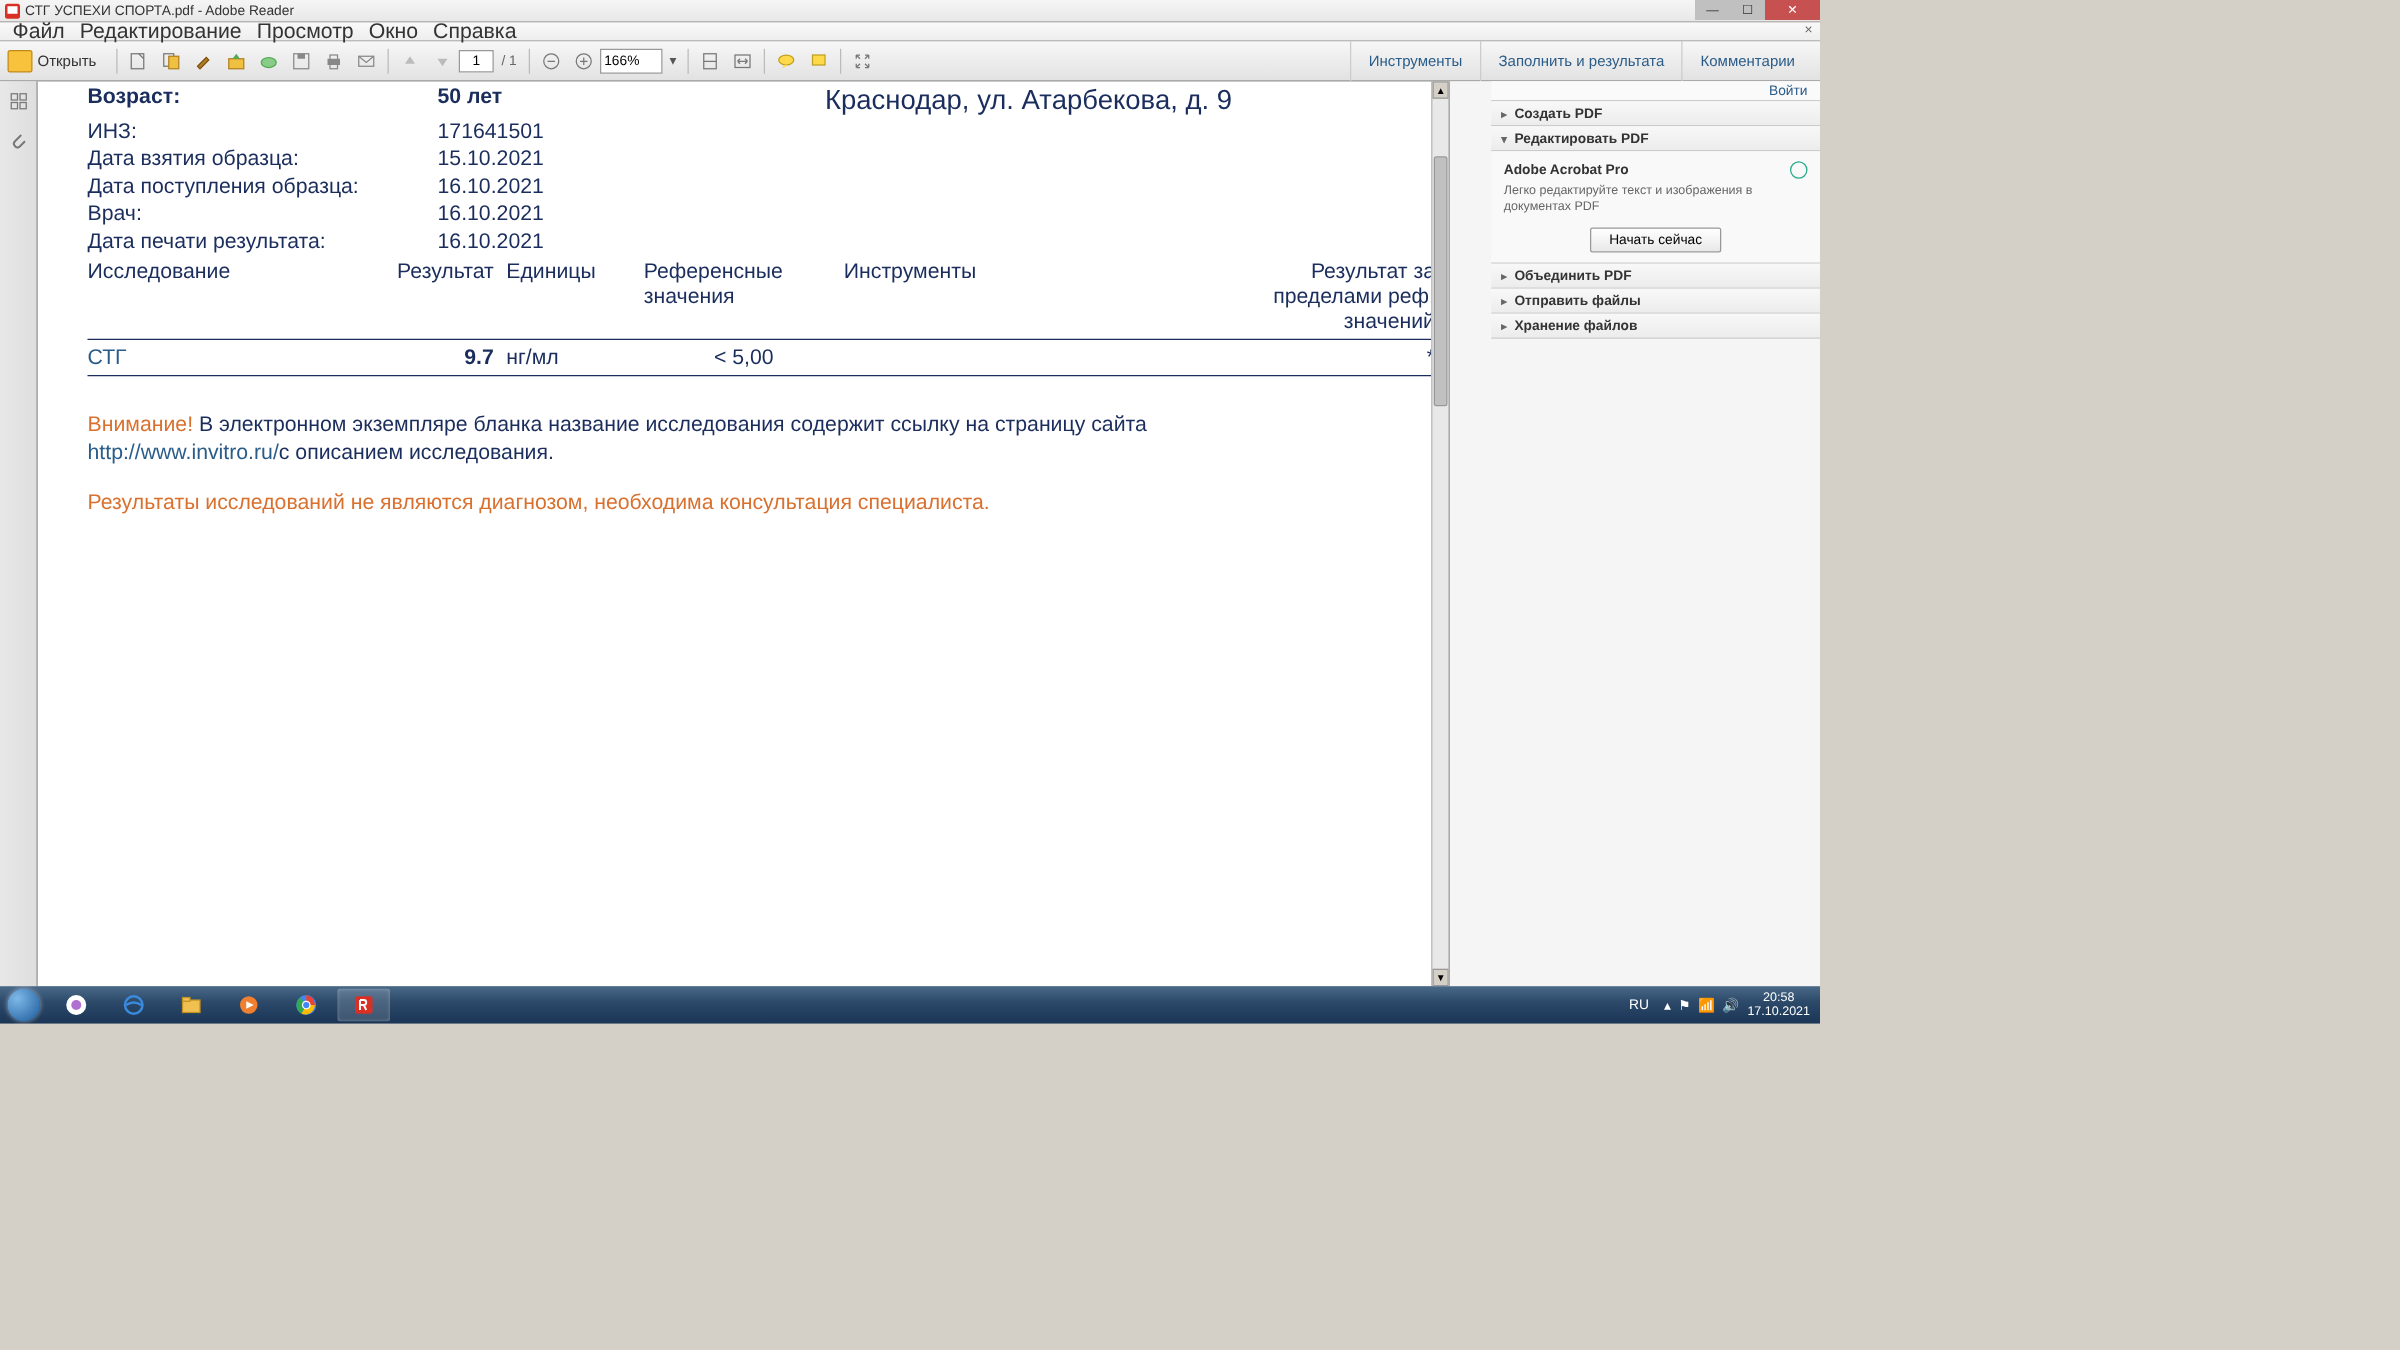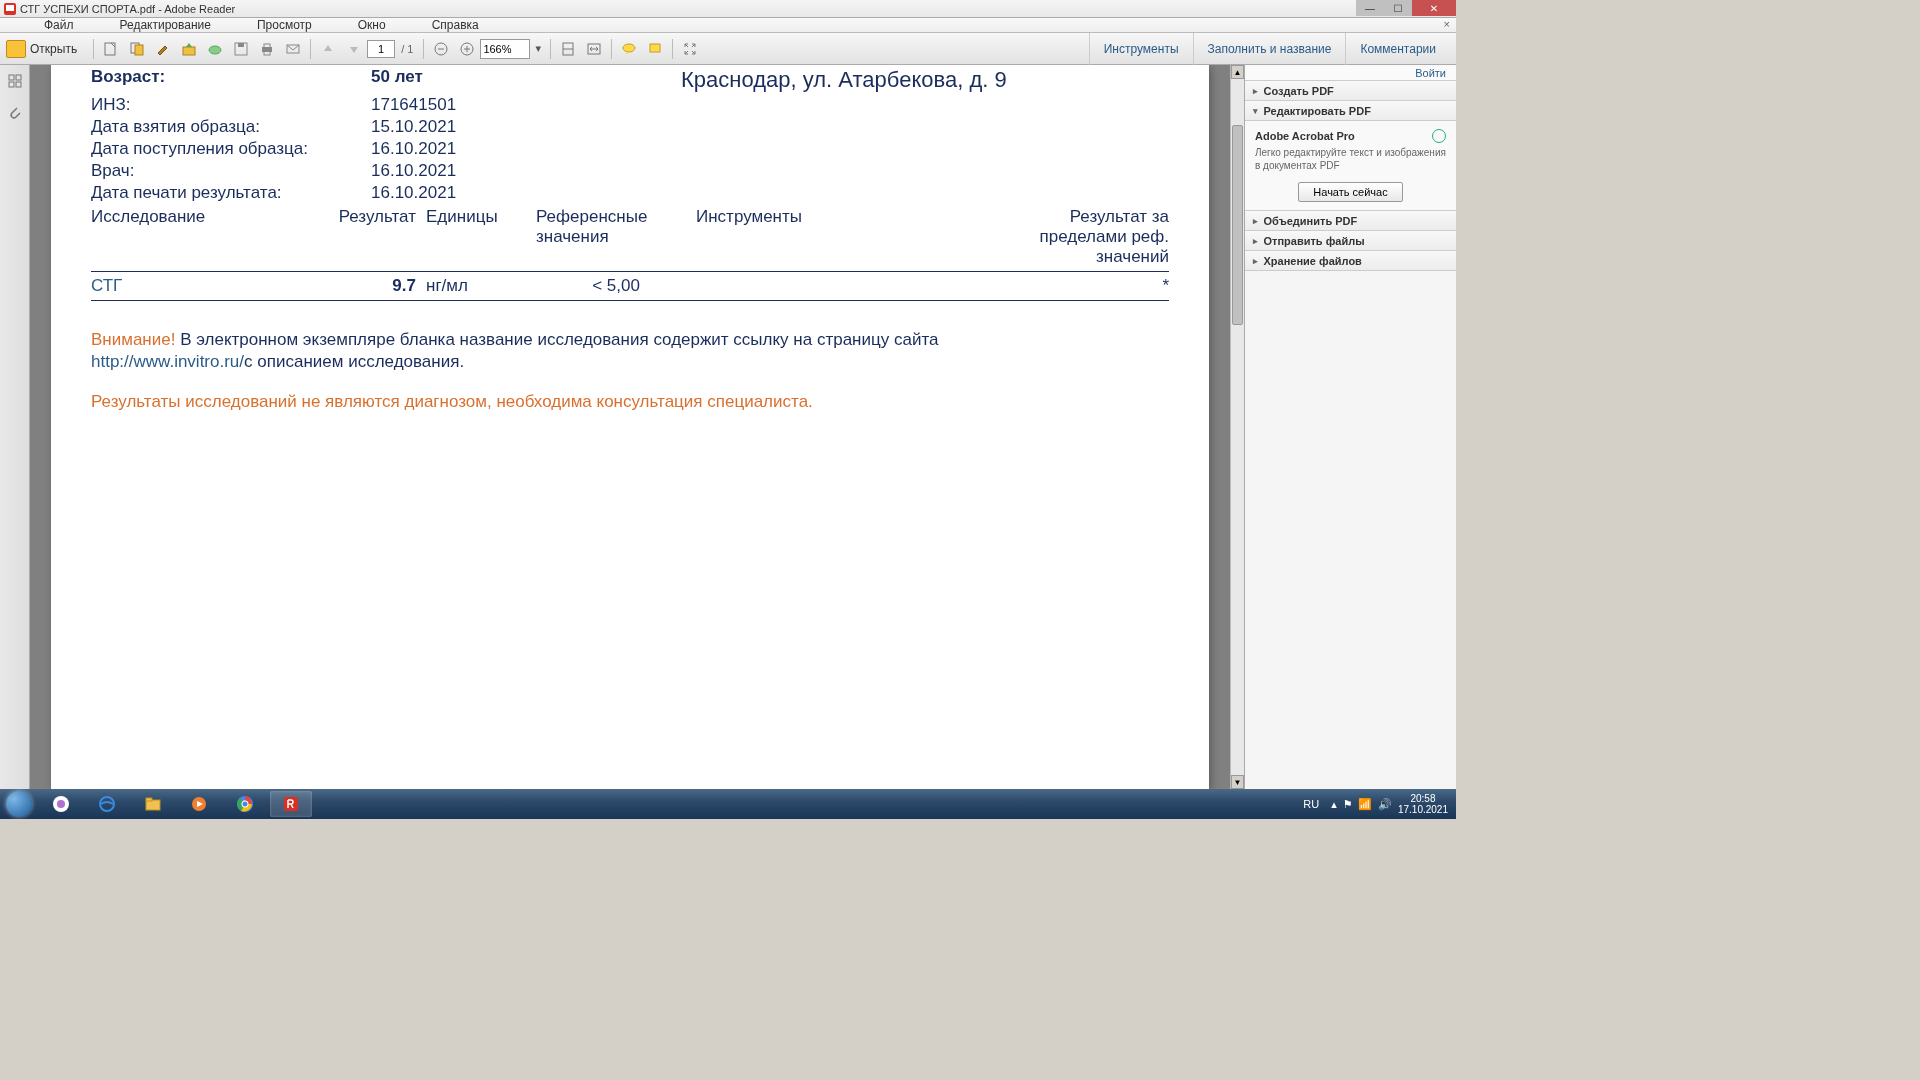--- a/index.html
+++ b/index.html
@@ -11,21 +11,21 @@
 .titlebar .app-icon::after { content: ""; position: absolute; left: 2px; top: 2px; width: 8px; height: 6px; background: white; }
 .titlebar .title-text { font-size: 11px; color: #333; }
 .win-controls { position: absolute; right: 0; top: 0; display: flex; }
 .win-btn { width: 28px; height: 16px; display: flex; align-items: center; justify-content: center; color: #333; font-size: 10px; }
 .win-btn.close { background: #c75050; color: white; width: 44px; }
 .win-btn.max { background: #c0c0c0; }
 .win-btn.min { background: #c0c0c0; }
 
 
 .menubar { height: 15px; background: linear-gradient(to bottom, #f9f9f9, #eee); border-bottom: 1px solid #bbb; display: flex; align-items: center; padding: 0 4px; position: relative; }
-.menu-item { padding: 0 6px; font-size: 12px; color: #333; cursor: pointer; margin-left: 34px; }
+.menu-item { padding: 0 6px; font-size: 17px; color: #333; cursor: pointer; }
 .menu-close { position: absolute; right: 6px; top: 0; font-size: 11px; color: #666; cursor: pointer; }
 
 
 .toolbar { height: 32px; background: linear-gradient(to bottom, #f7f7f7, #e2e2e2); border-bottom: 1px solid #aaa; display: flex; align-items: center; padding: 0 6px; }
 .tb-btn { width: 24px; height: 24px; display: flex; align-items: center; justify-content: center; border: 1px solid transparent; border-radius: 3px; margin: 0 1px; cursor: pointer; color: #555; }
 .tb-open { width: 20px; height: 18px; background: #f9c23c; border: 1px solid #c08a1a; border-radius: 2px; position: relative; margin-right: 4px; }
 .tb-open-label { font-size: 12px; color: #333; margin-right: 12px; cursor: pointer; }
 .tb-sep { width: 1px; height: 20px; background: #bbb; margin: 0 4px; }
 .page-input { width: 28px; height: 18px; border: 1px solid #999; text-align: center; font-size: 11px; background: white; }
 .page-total { font-size: 11px; color: #666; margin: 0 6px; }
@@ -68,21 +68,21 @@
 .test-link { color: #2a5c8a; }
 .result-val { font-weight: 700; }
 
 .note-block { margin-top: 28px; font-size: 17px; line-height: 1.3; }
 .note-warn { color: #d9702e; }
 .note-text { color: #1a2d5c; }
 .note-link { color: #2a5c8a; }
 .note-orange { color: #d9702e; margin-top: 18px; }
 
 
-.right-panel { width: 212px; background: #f5f5f5; border-left: 1px solid #aaa; display: flex; flex-direction: column; font-size: 11px; }
+.right-panel { width: 297px; background: #f5f5f5; border-left: 1px solid #aaa; display: flex; flex-direction: column; font-size: 11px; padding-left: 33px; }
 .rp-login { height: 16px; text-align: right; padding-right: 10px; color: #2a5c8a; cursor: pointer; border-bottom: 1px solid #ccc; background: #fafafa; font-size: 11px; display: flex; align-items: center; justify-content: flex-end; }
 .rp-item { height: 20px; border-bottom: 1px solid #ccc; background: linear-gradient(to bottom, #f8f8f8, #ececec); display: flex; align-items: center; padding: 0 8px; cursor: pointer; color: #333; font-weight: 600; }
 .rp-item .arrow { margin-right: 6px; color: #666; font-size: 9px; }
 .rp-expanded { background: #f9f9f9; padding: 8px 10px; border-bottom: 1px solid #ccc; }
 .rp-brand { font-size: 11px; font-weight: 600; color: #333; margin-bottom: 3px; display: flex; justify-content: space-between; align-items: center; }
 .rp-desc { font-size: 10px; color: #666; line-height: 1.3; margin-bottom: 10px; }
 .rp-btn { display: block; margin: 0 auto; padding: 3px 14px; border: 1px solid #999; background: linear-gradient(to bottom, #fff, #e8e8e8); font-size: 11px; cursor: pointer; border-radius: 2px; }
 .rp-refresh { width: 14px; height: 14px; border: 1px solid #2a8; border-radius: 50%; position: relative; }
 
 
@@ -228,21 +228,21 @@
     </div>
   <div class="tb-sep"></div>
   <div class="tb-btn">
       <svg width="16" height="16" viewBox="0 0 16 16">
         <path d="M3 3 L6 6 M3 3 L3 6 M3 3 L6 3 M13 3 L10 6 M13 3 L13 6 M13 3 L10 3 M3 13 L6 10 M3 13 L3 10 M3 13 L6 13 M13 13 L10 10 M13 13 L13 10 M13 13 L10 13" stroke="#777" fill="none"></path>
       </svg>
     </div>
 
   <div class="toolbar-right">
     <div class="tb-tab">Инструменты</div>
-    <div class="tb-tab">Заполнить и название</div>
+    <div class="tb-tab">Заполнить и результата</div>
     <div class="tb-tab">Комментарии</div>
   </div>
 </div>
 
 <div class="main">
   <div class="left-strip">
     <div class="left-strip-btn">
         <svg width="16" height="16" viewBox="0 0 16 16">
           <rect x="2" y="2" width="5" height="5" fill="none" stroke="#777"></rect>
           <rect x="9" y="2" width="5" height="5" fill="none" stroke="#777"></rect>

